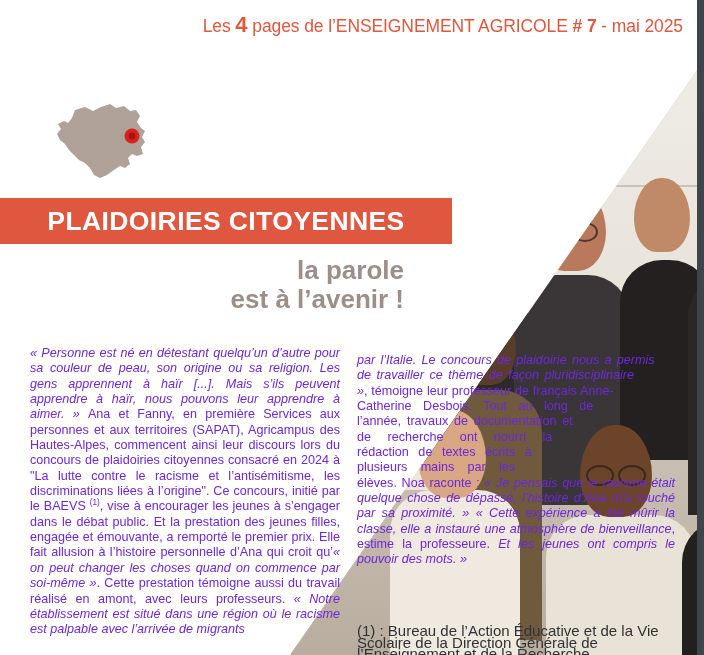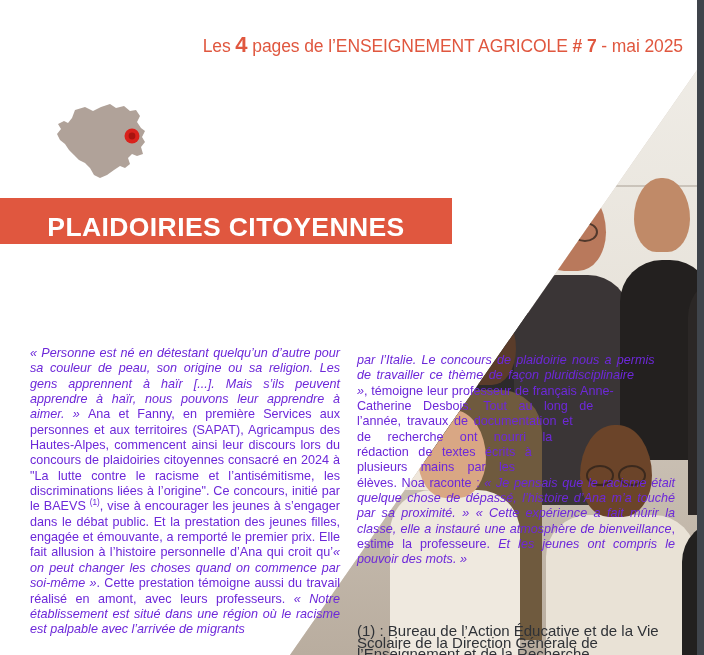--- a/index.html
+++ b/index.html
@@ -6,21 +6,21 @@
   body{
     width:704px;height:655px;
     background:#ffffff;
     font-family:"DejaVu Sans", sans-serif;
     overflow:hidden;position:relative;
   }
   .page{position:absolute;left:0;top:0;width:704px;height:655px;overflow:hidden;background:#fff;}
 
   
   .masthead{
-    position:absolute;left:0;top:32px;width:697px;height:30px;
+    position:absolute;left:0;top:12px;width:697px;height:30px;
     text-align:right;padding-right:14px;box-sizing:border-box;
     color:#E0573F;
     font-family:"Liberation Sans", sans-serif;
     font-size:17.5px;letter-spacing:-0.1px;white-space:nowrap;
   }
   .masthead .big{font-size:22px;font-weight:bold;}
   .masthead .bold{font-weight:bold;}
 
   
   .mapwrap{position:absolute;left:44px;top:98px;width:112px;height:84px;}
@@ -41,21 +41,21 @@
   .p{position:absolute;border-radius:48% 48% 40% 40%/55% 55% 45% 45%;}
   .body{position:absolute;border-radius:42px 42px 0 0;}
   .glass{position:absolute;border:2.2px solid rgba(40,30,25,.72);border-radius:50%;}
 
   
   .banner{
     position:absolute;left:0;top:198px;width:452px;height:46px;
     background:#E0573F;
   }
   .banner-title{
-    position:absolute;left:0;top:204px;width:452px;height:46px;
+    position:absolute;left:0;top:198px;width:452px;height:46px;
     display:flex;align-items:center;justify-content:center;
     color:#ffffff;
     font-family:"Liberation Sans", sans-serif;
     font-weight:bold;font-size:26.5px;letter-spacing:.4px;
     white-space:nowrap;
     border-radius:18px;
   }
 
   
   .subtitle{
@@ -156,20 +156,22 @@
       <div class="glass" style="left:328px;top:405px;width:24px;height:17px;"></div>
 
       <div class="body" style="left:392px;top:460px;width:160px;height:220px;background:#22201f;"></div>
 
     </div>
   </div>
 
   <div class="banner"></div>
   <div class="banner-title">PLAIDOIRIES CITOYENNES</div>
 
+  <div class="subtitle">la parole
+est à l’avenir !</div>
 
   <div class="col left">
     <i>« Personne est né en détestant quelqu’un d’autre pour sa couleur de peau, son origine ou sa religion. Les gens apprennent à haïr [...]. Mais s’ils peuvent apprendre à haïr, nous pouvons leur apprendre à aimer. » </i><span>Ana et Fanny, en première Services aux personnes et aux territoires (SAPAT), Agricampus des Hautes-Alpes, commencent ainsi leur discours lors du concours de plaidoiries citoyennes consacré en 2024 à "La lutte contre le racisme et l’antisémitisme, les discriminations liées à l’origine". Ce concours, initié par le BAEVS </span><sup>(1)</sup><span>, vise à encourager les jeunes à s’engager dans le débat public. Et la prestation des jeunes filles, engagée et émouvante, a remporté le premier prix. Elle fait allusion à l’histoire personnelle d’Ana qui croit qu’</span><i>« on peut changer les choses quand on commence par soi-même »</i><span>. Cette prestation témoigne aussi du travail réalisé en amont, avec leurs professeurs. </span><i>« Notre établissement est situé dans une région où le racisme est palpable avec l’arrivée de migrants</i>
   </div>
 
   <div class="col right">
     <div class="shaper"></div>
     <i>par l’Italie. Le concours de plaidoirie nous a permis de travailler ce thème de façon pluridisciplinaire »</i><span>, témoigne leur professeur de français Anne-Catherine Desbois. Tout au long de l’année, travaux de documentation et de recherche ont nourri la rédaction de textes écrits à plusieurs mains par les élèves. Noa raconte : </span><i>« Je pensais que le racisme était quelque chose de dépassé, l’histoire d’Ana m’a touché par sa proximité. » « Cette expérience a fait mûrir la classe, elle a instauré une atmosphère de bienveillance</i><span>, estime la professeure. </span><i>Et les jeunes ont compris le pouvoir des mots. »</i>
   </div>
 

